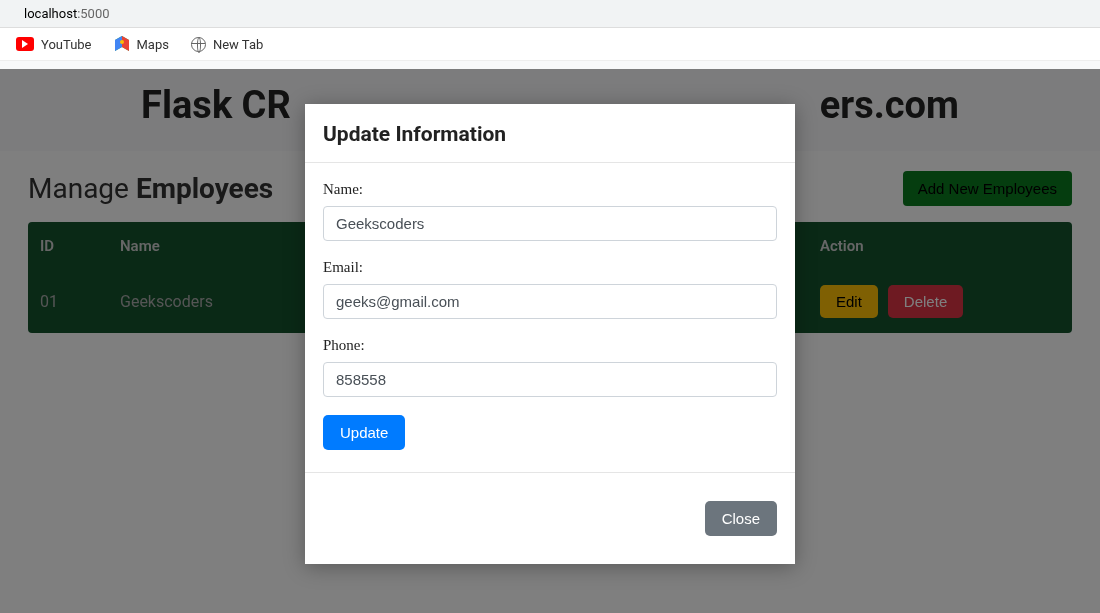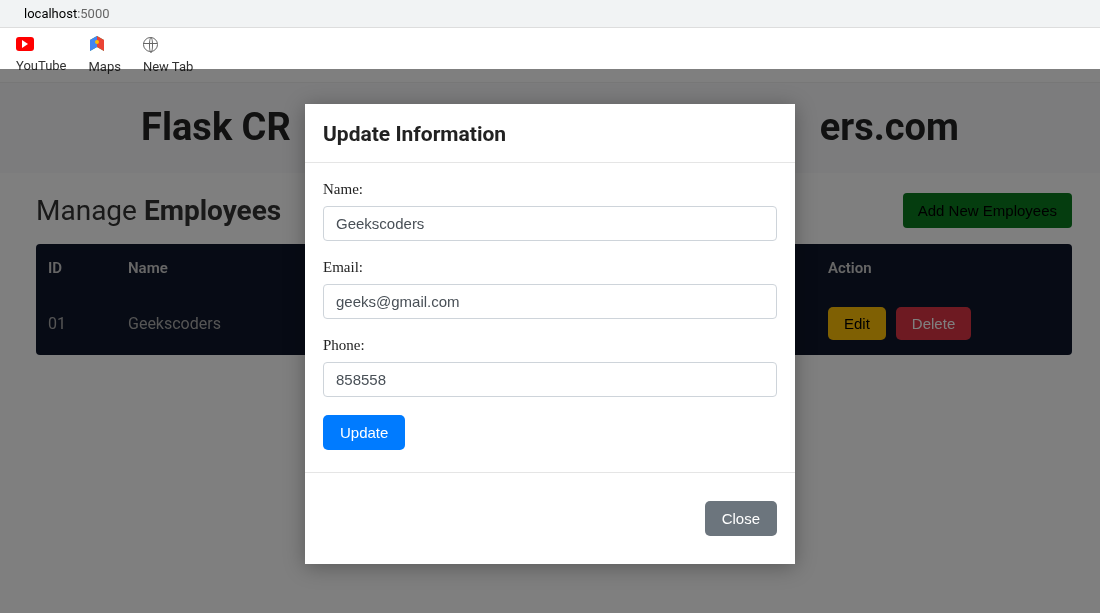--- a/index.html
+++ b/index.html
@@ -5,39 +5,39 @@
     * { margin: 0; padding: 0; box-sizing: border-box; }
     body { font-family: -apple-system, BlinkMacSystemFont, 'Segoe UI', Roboto, Arial, sans-serif; background: #fff; width: 1100px; height: 613px; overflow: hidden; position: relative; }
     
     
     .url-bar { background: #f1f3f4; padding: 6px 24px; font-size: 13px; color: #333; border-bottom: 1px solid #ddd; }
     .url-host { color: #000; }
     .url-port { color: #666; }
     
     
     .bookmarks { display: flex; align-items: center; padding: 8px 16px; gap: 22px; border-bottom: 1px solid #eee; background: #fff; }
-    .bookmark-item { display: flex; align-items: flex-start; gap: 7px; font-size: 13px; color: #333; cursor: pointer; flex-direction: column; }
+    .bookmark-item { display: flex; align-items: center; gap: 7px; font-size: 13px; color: #333; cursor: pointer; }
     .yt-icon { width: 18px; height: 14px; background: #ff0000; border-radius: 3px; position: relative; }
     .yt-icon::after { content: ''; position: absolute; left: 6px; top: 3px; width: 0; height: 0; border-left: 6px solid #fff; border-top: 4px solid transparent; border-bottom: 4px solid transparent; }
     .maps-icon { width: 16px; height: 16px; display: inline-block; vertical-align: middle; }
     .globe-icon { width: 15px; height: 15px; border: 1.5px solid #666; border-radius: 50%; position: relative; }
     .globe-icon::before { content: ''; position: absolute; left: 5px; top: -1px; width: 2px; height: 14px; border: 1px solid #666; border-radius: 50%; }
     .globe-icon::after { content: ''; position: absolute; top: 5px; left: -1px; height: 2px; width: 14px; border-top: 1px solid #666; }
     
     
     .page-content { position: relative; background: #fff; }
     .page-title { background: #f8f9fa; text-align: center; padding: 22px 0 24px; font-size: 38px; font-weight: 700; color: #222; }
     
-    .manage-section { padding: 20px 28px; margin-left: 8px; }
+    .manage-section { padding: 20px 28px; }
     .manage-header { display: flex; justify-content: space-between; align-items: center; margin-bottom: 16px; }
     .manage-title { font-size: 28px; color: #333; font-weight: 400; }
     .manage-title b { font-weight: 700; }
     .btn-add { background: #0b7a1e; color: #000000; border: none; padding: 9px 15px; font-size: 15px; border-radius: 4px; cursor: pointer; }
     
-    .table { width: 100%; background: #0f172a; border-radius: 4px; overflow: hidden; }
+    .table { width: 100%; background: #14532d; border-radius: 4px; overflow: hidden; }
     .table-header { display: flex; padding: 15px 12px; color: #ccc; font-weight: 600; font-size: 15px; }
     .table-row { display: flex; padding: 15px 12px; color: #aaa; align-items: center; }
     .col-id { width: 80px; }
     .col-name { width: 300px; }
     .col-email { width: 270px; }
     .col-phone { width: 130px; }
     .col-action { flex: 1; display: flex; gap: 10px; }
     .btn-edit { background: #ffc107; color: #000; border: none; padding: 8px 16px; font-size: 15px; border-radius: 5px; cursor: pointer; }
     .btn-delete { background: #dc3545; color: #fff; border: none; padding: 8px 16px; font-size: 15px; border-radius: 5px; cursor: pointer; }
     

